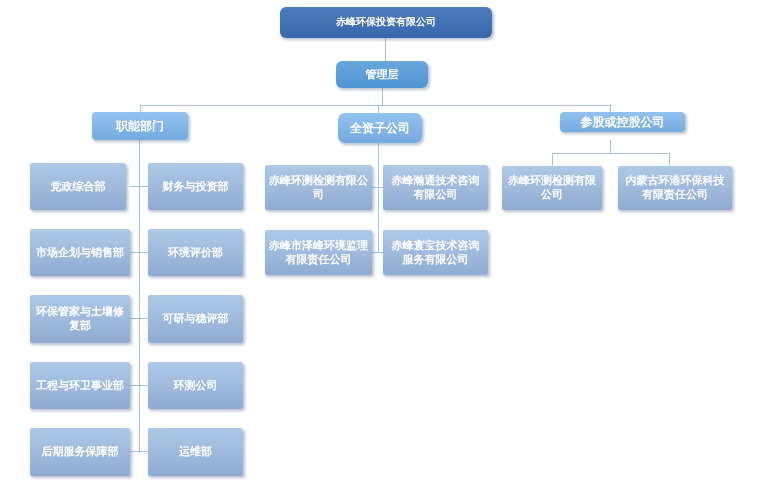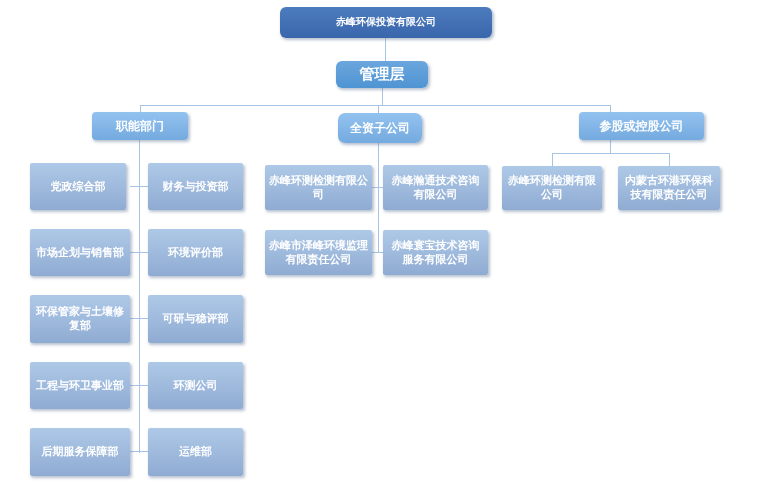--- a/index.html
+++ b/index.html
@@ -24,21 +24,21 @@
     line-height: 1.25;
     box-shadow: 1.5px 2px 3px rgba(100,120,150,0.45);
   }
   .root-node {
     background: linear-gradient(#4c7cbe, #3a66ab);
     font-size: 10px;
     border-radius: 6px;
   }
   .lvl2-node {
     background: linear-gradient(#6ba6dd, #4f94d3);
-    font-size: 15px;
+    font-size: 11px;
     border-radius: 6px;
   }
   .branch-node {
     background: linear-gradient(#93c2ef, #74aadf);
     font-size: 12px;
     border-radius: 4px;
   }
   .branch-node.rounded { border-radius: 7px; }
   .child-node {
     background: linear-gradient(#aec9e7, #8fabd2);
@@ -77,35 +77,35 @@
   <div class="line" style="left:552px;top:153px;width:117px;height:1px;"></div>
   <div class="line" style="left:552px;top:153px;width:1px;height:13px;"></div>
   <div class="line" style="left:669px;top:153px;width:1px;height:13px;"></div>
 
   <div class="node root-node" style="left:280px;top:7px;width:212px;height:31px;">赤峰环保投资有限公司</div>
 
   <div class="node lvl2-node" style="left:336px;top:61px;width:92px;height:27px;">管理层</div>
 
   <div class="node branch-node" style="left:92px;top:112px;width:96px;height:28px;">职能部门</div>
   <div class="node branch-node rounded" style="left:338px;top:113px;width:84px;height:30px;">全资子公司</div>
-  <div class="node branch-node" style="left:579px;top:112px;width:125px;height:28px;text-align:right;">参股或控股公司</div>
+  <div class="node branch-node" style="left:560px;top:112px;width:125px;height:20px;text-align:right;">参股或控股公司</div>
 
   <div class="node child-node" style="left:30px;top:163px;width:96px;height:47px;">党政综合部</div>
   <div class="node child-node" style="left:30px;top:229px;width:100px;height:47px;">市场企划与销售部</div>
   <div class="node child-node" style="left:30px;top:295px;width:100px;height:48px;">环保管家与土壤修复部</div>
   <div class="node child-node" style="left:30px;top:362px;width:100px;height:47px;">工程与环卫事业部</div>
   <div class="node child-node" style="left:30px;top:428px;width:100px;height:48px;">后期服务保障部</div>
 
   <div class="node child-node" style="left:148px;top:163px;width:95px;height:47px;">财务与投资部</div>
   <div class="node child-node" style="left:148px;top:229px;width:95px;height:47px;">环境评价部</div>
   <div class="node child-node" style="left:148px;top:295px;width:95px;height:48px;">可研与稳评部</div>
   <div class="node child-node" style="left:148px;top:362px;width:95px;height:47px;">环测公司</div>
   <div class="node child-node" style="left:148px;top:428px;width:95px;height:48px;">运维部</div>
 
   <div class="node child-node" style="left:265px;top:165px;width:107px;height:45px;">赤峰环测检测有限公司</div>
   <div class="node child-node" style="left:265px;top:230px;width:107px;height:45px;">赤峰市泽峰环境监理有限责任公司</div>
   <div class="node child-node" style="left:383px;top:165px;width:105px;height:45px;">赤峰瀚通技术咨询有限公司</div>
   <div class="node child-node" style="left:383px;top:230px;width:105px;height:45px;">赤峰寰宝技术咨询服务有限公司</div>
 
   <div class="node child-node" style="left:502px;top:166px;width:100px;height:44px;">赤峰环测检测有限公司</div>
-  <div class="node child-node" style="left:618px;top:166px;width:102px;height:44px;">内蒙古环港环保科技有限责任公司</div>
+  <div class="node child-node" style="left:618px;top:166px;width:114px;height:44px;">内蒙古环港环保科技有限责任公司</div>
 
 </div>
 
 </body></html>

